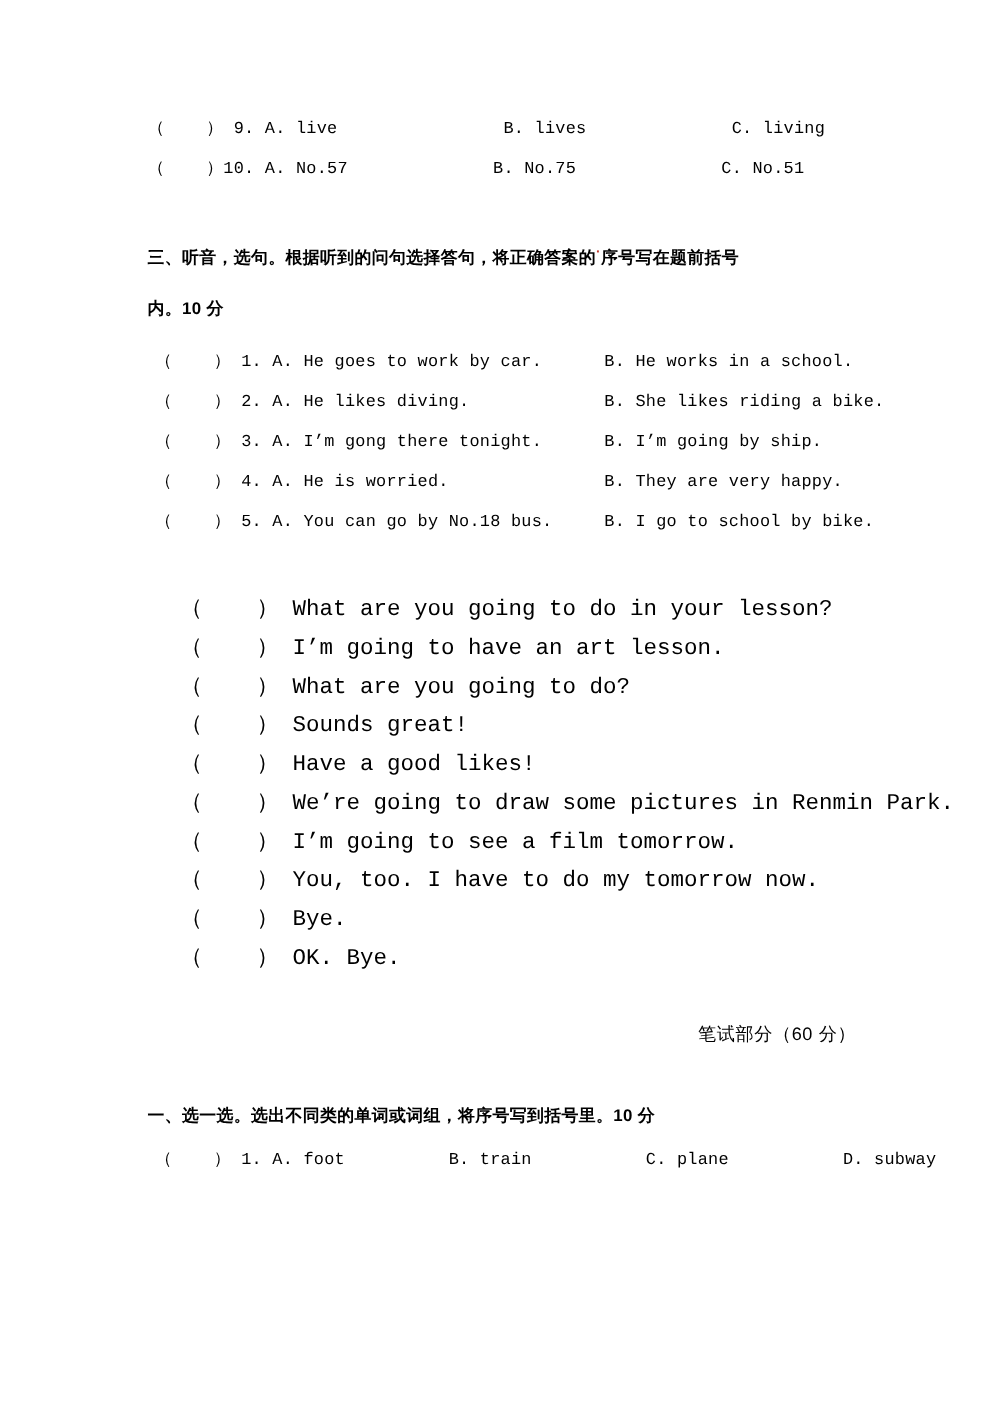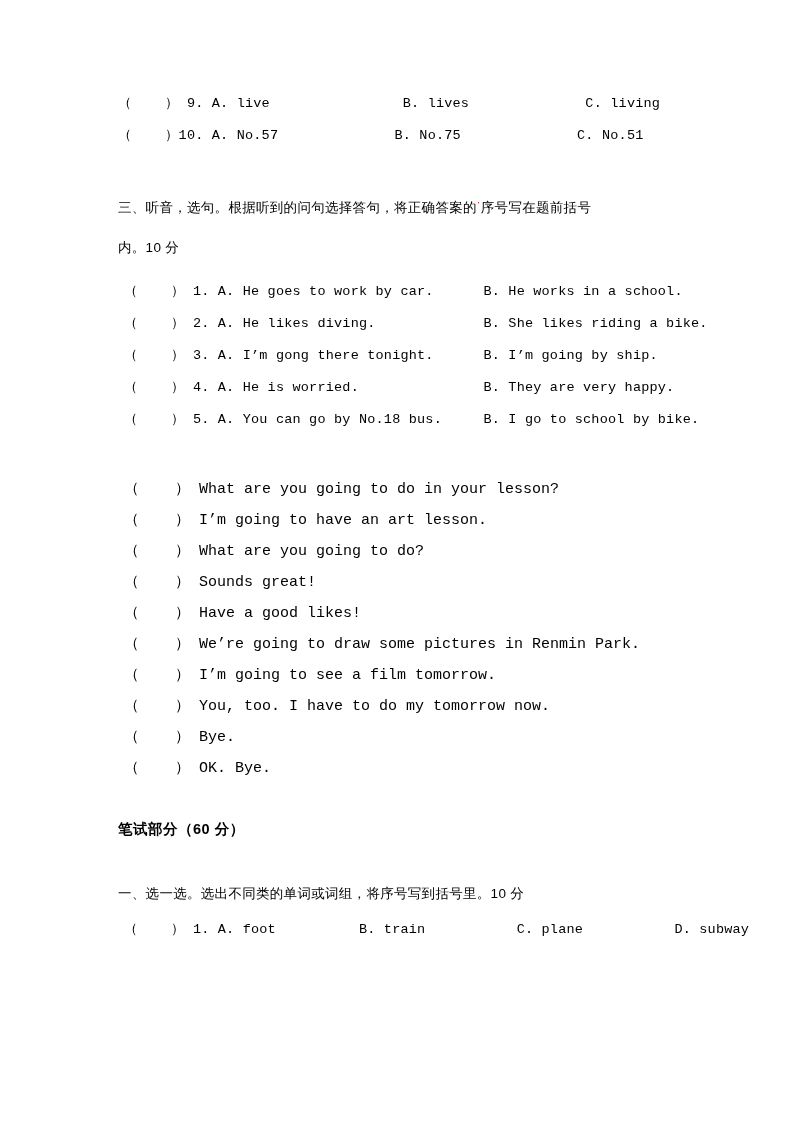--- a/index.html
+++ b/index.html
@@ -29,41 +29,43 @@
     font-size: 13.5px;
     letter-spacing: 0.2px;
     line-height: 32px;
     white-space: pre;
   }
   .section-head {
     font-family: "Liberation Sans", sans-serif;
     font-size: 13.5px;
     line-height: 40px;
     letter-spacing: 0.3px;
+    font-weight: bold;
   }
   .section-head .cn {
     font-family: "Liberation Sans", sans-serif;
   }
   .spacer-lg { height: 30px; }
   .spacer-sm { height: 8px; }
 
   .part-title {
-    text-align: left;
+    text-align: right;
     font-family: "Liberation Sans", sans-serif;
     font-size: 14.5px;
-    font-weight: bold;
+    font-weight: normal;
     letter-spacing: 0.5px;
     line-height: 30px;
   }
 
   .list-line {
     font-family: "Liberation Mono", monospace;
-    font-size: 15px;
+    font-size: 18px;
     line-height: 31px;
     white-space: pre;
+    margin-left: 20px;
   }
 
   .indent1 { padding-left: 6px; }
 
   
   .red-mark {
     color: #c0392b;
     font-size: 11px;
     vertical-align: super;
   }

